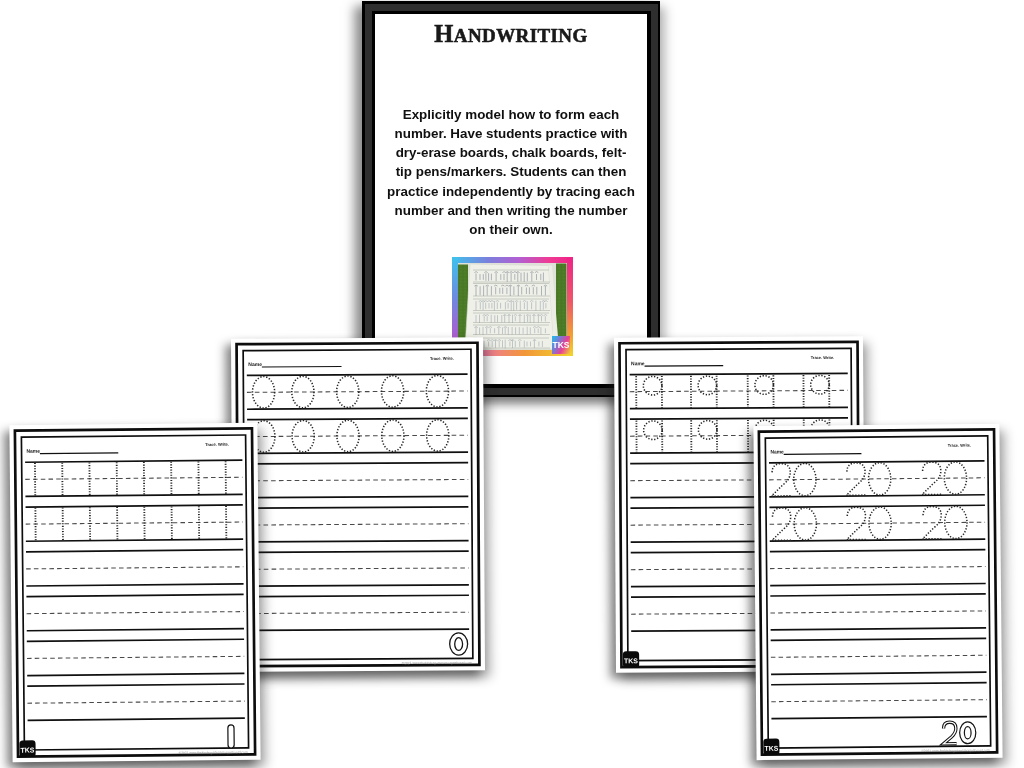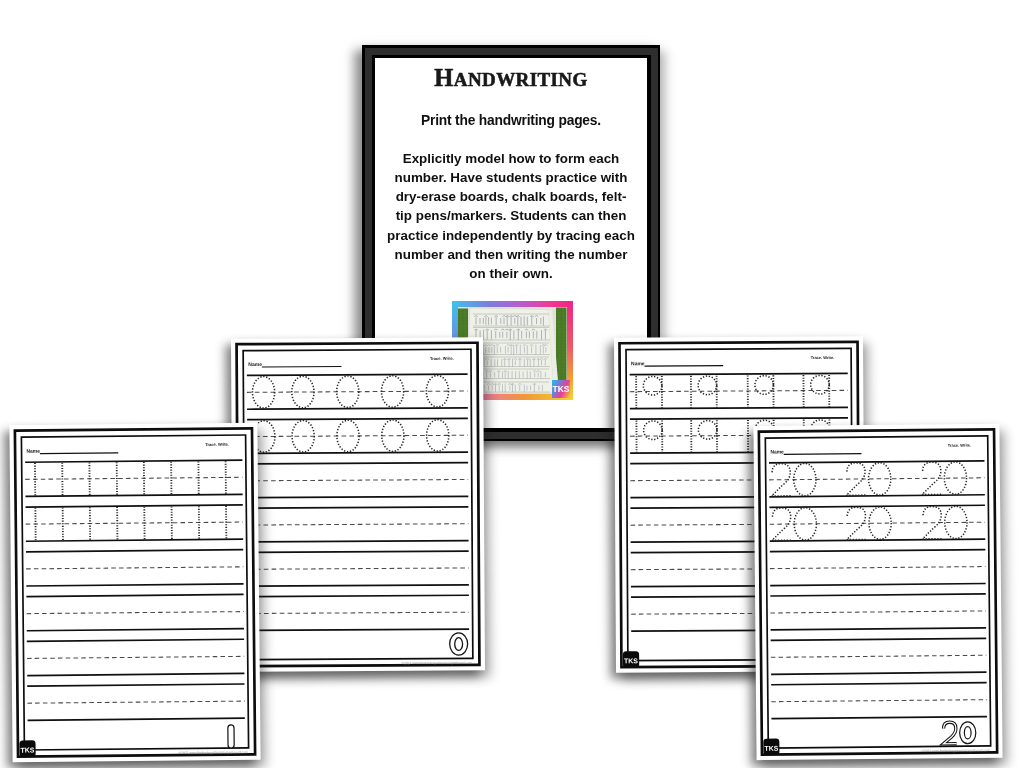--- a/index.html
+++ b/index.html
@@ -4,29 +4,28 @@
 <style>
   html,body{margin:0;padding:0;width:1024px;height:768px;background:#ffffff;overflow:hidden;}
   *{box-sizing:border-box;}
   body{font-family:"Liberation Sans", sans-serif;position:relative;}
   .sheet{position:absolute;background:#fff;box-shadow:-6px 6px 10px rgba(30,30,30,.50), 5px 7px 11px rgba(30,30,30,.38);}
   .sheet svg{display:block;}
 </style>
 </head>
 <body>
 
-<div style="position:absolute;left:362px;top:1px;width:298px;height:396px;background:#000;box-shadow:-8px 5px 10px rgba(40,40,40,.50), 5px 6px 10px rgba(50,50,50,.35);margin-top:44px;">
+<div style="position:absolute;left:362px;top:1px;width:298px;height:396px;background:#000;box-shadow:-8px 5px 10px rgba(40,40,40,.50), 5px 6px 10px rgba(50,50,50,.35);">
   <div style="position:absolute;left:2.5px;top:2.5px;right:2.5px;bottom:2.5px;background:#2e2e2e;"></div>
   <div style="position:absolute;left:9.5px;top:9.5px;right:9.5px;bottom:9.5px;background:#000;"></div>
 
   <div style="position:absolute;left:13px;top:13px;right:13px;bottom:13px;background:#fff;">
 
     <div style="position:absolute;left:0;top:6.5px;width:100%;text-align:center;font-family:'Liberation Serif',serif;font-weight:bold;color:#191919;letter-spacing:0.4px;font-size:19px;line-height:25px;-webkit-text-stroke:0.55px #191919;"><span style="font-size:24.5px;">H</span>ANDWRITING</div>
 
-    <div style="position:absolute;left:0;top:55px;width:100%;text-align:center;font-weight:bold;color:#101010;font-size:13.8px;letter-spacing:-0.2px;">Print the handwriting pages.</div>
 
     <div style="position:absolute;left:0;top:90.5px;width:100%;text-align:center;font-weight:bold;color:#101010;font-size:13.4px;line-height:19.3px;letter-spacing:0px;">Explicitly model how to form each<br>number. Have students practice with<br>dry-erase boards, chalk boards, felt-<br>tip pens/markers. Students can then<br>practice independently by tracing each<br>number and then writing the number<br>on their own.</div>
 
     <div style="position:absolute;left:77px;top:243px;width:120.5px;height:99px;">
 
       <div style="position:absolute;left:0;top:0;width:100%;height:6px;background:linear-gradient(90deg,#3fc2ec,#7b7fdc 30%,#b25fd2 55%,#ee3b94 80%,#f02388);"></div>
 
       <div style="position:absolute;left:0;bottom:0;width:100%;height:6px;background:linear-gradient(90deg,#d95fc0,#ee79a2 25%,#f29638 60%,#f1d52b);"></div>
 
       <div style="position:absolute;left:0;top:0;width:6px;height:100%;background:linear-gradient(180deg,#3fc2ec,#6b8ce0 40%,#a361d3 75%,#d95fc0);"></div>

